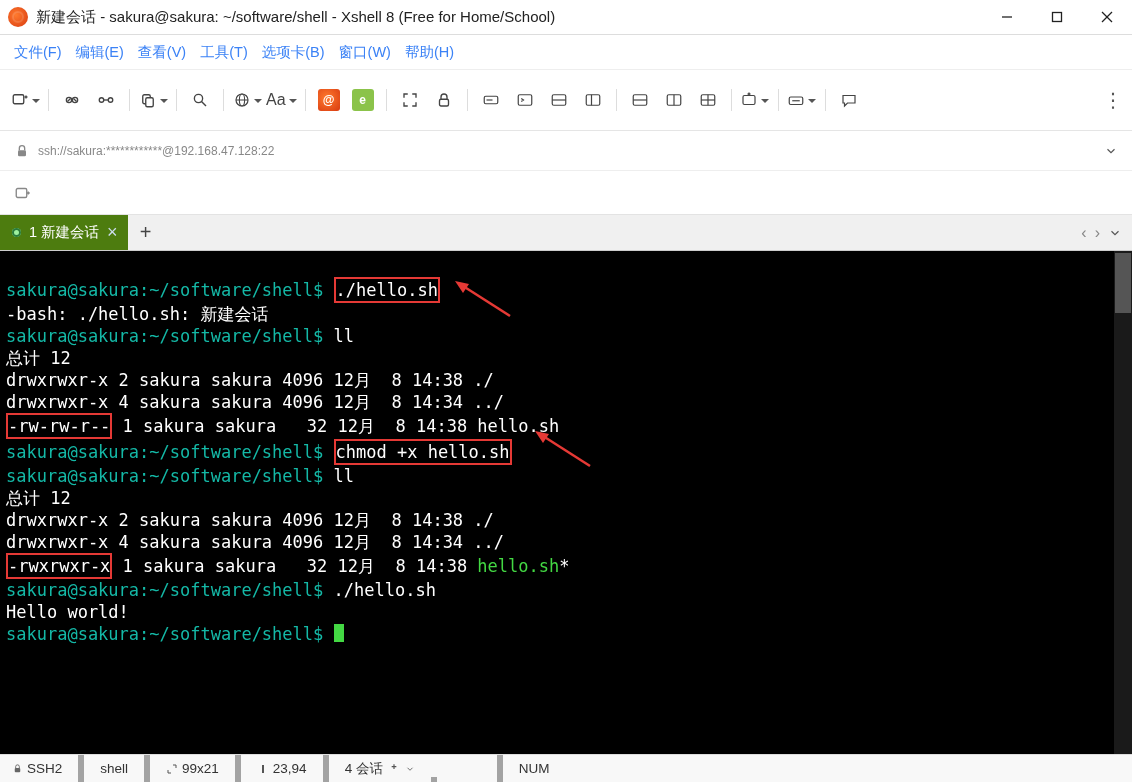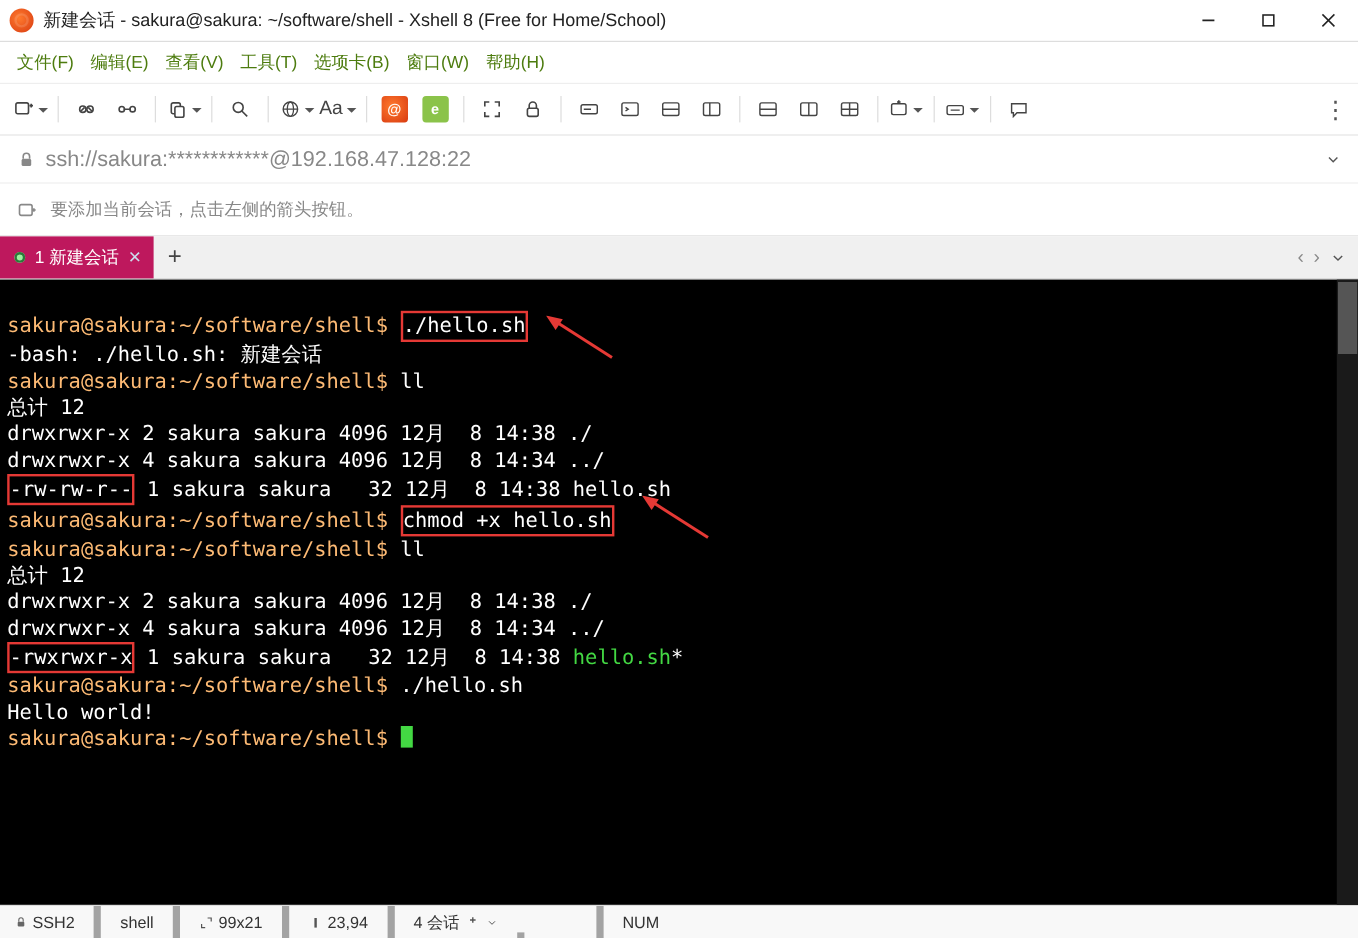--- a/index.html
+++ b/index.html
@@ -40,26 +40,26 @@
   }
   .win-btn svg { width: 12px; height: 12px; }
   
   .menubar {
     height: 34px;
     display: flex;
     align-items: center;
     gap: 14px;
     padding: 0 14px;
     font-size: 14.5px;
-    color: #4d7c0f;
+    color: #3b82f6;
   }
   .menubar span { cursor: default; }
   
   .toolbar {
-    height: 44px;
+    height: 62px;
     display: flex;
     align-items: center;
     padding: 0 10px;
     gap: 4px;
     border-top: 1px solid #eee;
     border-bottom: 1px solid #e5e5e5;
     justify-content: flex-end;
   }
   .tb-btn {
     height: 30px; min-width: 30px;
@@ -73,62 +73,62 @@
   .tb-btn svg{width:18px;height:18px;}
   .tb-orange { width:22px;height:22px;border-radius:3px;background:radial-gradient(circle at 40% 40%,#ff7a2e,#d83a10);display:flex;align-items:center;justify-content:center;color:#fff;font-size:12px;font-weight:bold;}
   .tb-green { width:22px;height:22px;border-radius:3px;background:#8bc34a;display:flex;align-items:center;justify-content:center;color:#fff;font-size:12px;font-weight:bold;}
   .tb-dots{margin-left:auto;font-size:20px;letter-spacing:-1px;color:#555;}
   
   .addrbar {
     height: 40px;
     display:flex;align-items:center;
     padding:0 14px;
     gap:8px;
-    font-size:18px;color:#888;
+    font-size:12px;color:#888;
     border-bottom:1px solid #eee;
   }
   .addr-chev{margin-left:auto;color:#555;}
   
   .hintbar{
     height:44px;display:flex;align-items:center;
     padding:0 14px;gap:10px;
     font-size:14.5px;color:#888;
     border-bottom:1px solid #e3e3e3;
   }
   
   .tabstrip{
     height:36px;display:flex;align-items:stretch;
     background:#f0f0f0;
     border-bottom:1px solid #ccc;
   }
   .tab{
     display:flex;align-items:center;gap:8px;
     padding:0 10px 0 12px;
-    background:#be185d;color:#fff;font-size:14.5px;
+    background:#4d7c0f;color:#fff;font-size:14.5px;
     position:relative;
   }
   .tab .dot{width:9px;height:9px;border-radius:50%;background:#9ef09e;box-shadow:0 0 0 2px #2a7a3a inset;}
   .tab .close{color:#cde;font-size:18px;}
   .tab-add{display:flex;align-items:center;justify-content:center;width:36px;font-size:20px;color:#444;}
   .tab-arrows{margin-left:auto;display:flex;align-items:center;gap:8px;padding-right:10px;color:#888;font-size:16px;}
   
   .terminal-wrap{flex:1;display:flex;background:#000;position:relative;}
   .terminal{
     flex:1;
     font-family: Consolas, monospace;
     font-size:17px;
     line-height:22px;
     color:#fff;
     padding:4px 6px;
     white-space:pre;
     position:relative;
   }
   .scrollbar{width:18px;background:#1a1a1a;display:flex;align-items:flex-start;justify-content:center;}
   .scroll-thumb{width:16px;height:60px;background:#555;margin-top:2px;}
-  .prompt{color:#fdba74;}
+  .prompt{color:#14b8a6;}
   .boxed{display:inline-block;border:2px solid #e53935;}
   .green{color:#43d843;font-weight:normal;}
   .cursor{background:#43d843;display:inline-block;width:10px;height:18px;vertical-align:-2px;}
   .arrow{position:absolute;color:#e53935;}
   
   .statusbar{
     height:28px;background:#f8f8f8;border-top:1px solid #ddd;
     display:flex;align-items:center;
     font-size:13.5px;color:#333;
     padding:0 10px;gap:0;
@@ -319,21 +319,20 @@
   <svg class="addr-chev" width="14" height="14" viewBox="0 0 24 24">
       <path d="M6 9l6 6 6-6" fill="none" stroke="#555" stroke-width="2"></path>
     </svg>
 </div>
 
 <div class="hintbar">
   <svg width="18" height="18" viewBox="0 0 24 24">
       <rect x="3" y="6" width="14" height="12" rx="2" fill="none" stroke="#888" stroke-width="1.8"></rect>
       <path d="M17 12h4M19 10v4" stroke="#888" stroke-width="1.8"></path>
     </svg>
-  <span>要添加当前会话，点击左侧的箭头按钮。</span>
 </div>
 
 <div class="tabstrip">
   <div class="tab">
     <span class="dot"></span>
     <span>1 新建会话</span>
     <span class="close">×</span>
   </div>
   <div class="tab-add">+</div>
   <div class="tab-arrows">

